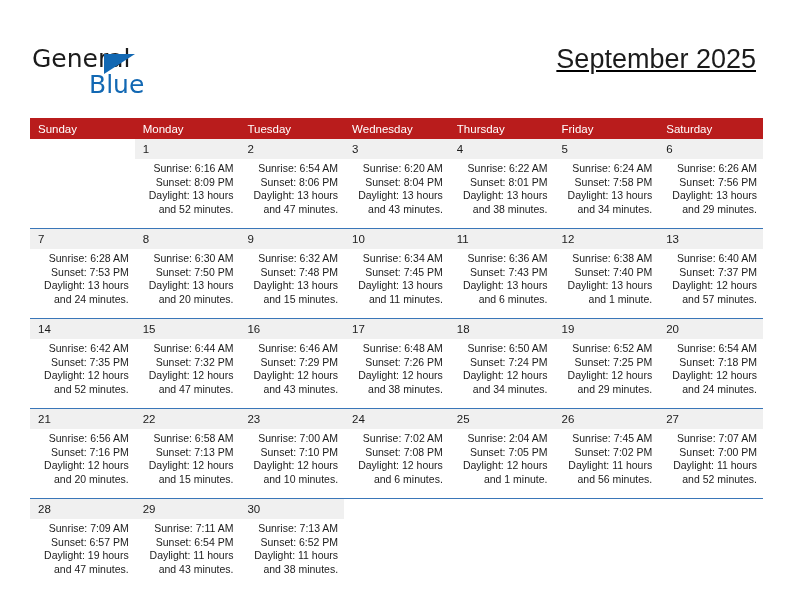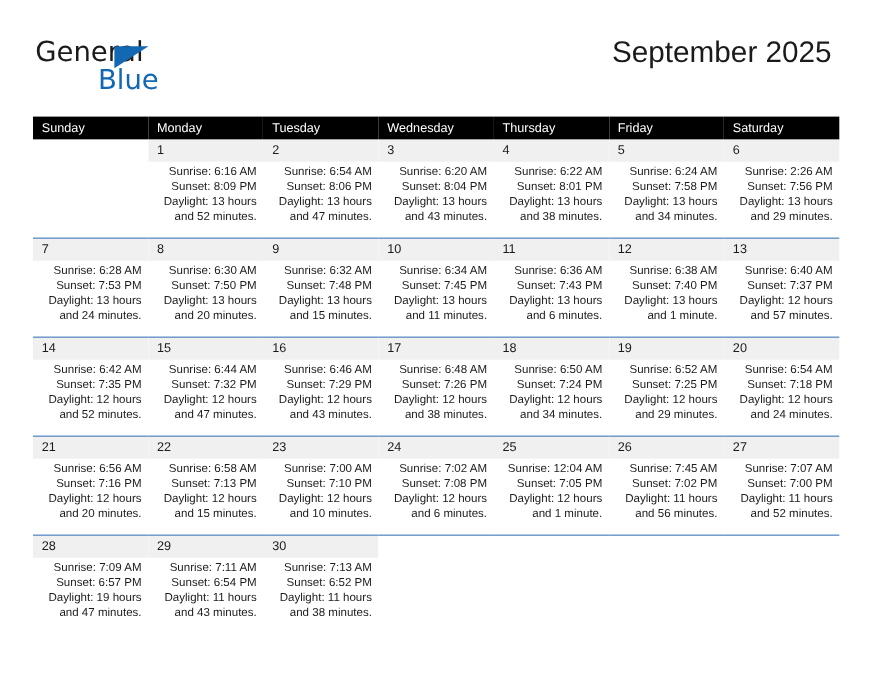--- a/index.html
+++ b/index.html
@@ -13,20 +13,21 @@
     height: 612px;
     font-family: "Liberation Sans", sans-serif;
     color: #000000;
     overflow: hidden;
   }
   .page {
     position: relative;
     width: 792px;
     height: 436px;
     box-sizing: border-box;
+    margin-top: 12px;
   }
 
   
   .header {
     position: absolute;
     left: 0;
     top: 0;
     width: 792px;
     height: 100px;
   }
@@ -64,20 +65,21 @@
     color: #1268b3;
     font-family: "DejaVu Sans", sans-serif;
     line-height: 28px;
     text-align: center;
   }
   .title-block {
     position: absolute;
     right: 36px;
     top: 30px;
     text-align: left;
+    text-decoration: underline;
   }
   .cal-title {
     font-size: 27px;
     color: #1b1b1b;
     line-height: 34px;
     white-space: nowrap;
     font-weight: normal;
     margin: 0;
   }
   .cal-sub {
@@ -97,21 +99,21 @@
     width: 733px;
   }
   table.cal {
     border-collapse: collapse;
     table-layout: fixed;
     width: 733px;
   }
   table.cal col { width: 104.71px; }
 
   thead th {
-    background: #000000;
+    background: #b91c1c;
     color: #ffffff;
     font-size: 11.5px;
     font-weight: normal;
     text-align: left;
     padding: 4px 0 4px 8px;
     height: 13px;
     vertical-align: middle;
     font-family: "Liberation Sans", sans-serif;
   }
 
@@ -229,21 +231,21 @@
               <span class="daynum">5</span>
               <div class="info">
                 <div class="">Sunrise: 6:24 AM</div>
                 <div class="">Sunset: 7:58 PM</div>
                 <div class="dl">Daylight: 13 hours and 34 minutes.</div>
               </div>
             </td>
             <td class="">
               <span class="daynum">6</span>
               <div class="info">
-                <div class="">Sunrise: 2:26 AM</div>
+                <div class="">Sunrise: 6:26 AM</div>
                 <div class="">Sunset: 7:56 PM</div>
                 <div class="dl">Daylight: 13 hours and 29 minutes.</div>
               </div>
             </td>
           </tr>
           <tr>
             <td class="">
               <span class="daynum">7</span>
               <div class="info">
                 <div class="">Sunrise: 6:28 AM</div>
@@ -387,21 +389,21 @@
               <span class="daynum">24</span>
               <div class="info">
                 <div class="">Sunrise: 7:02 AM</div>
                 <div class="">Sunset: 7:08 PM</div>
                 <div class="dl">Daylight: 12 hours and 6 minutes.</div>
               </div>
             </td>
             <td class="">
               <span class="daynum">25</span>
               <div class="info">
-                <div class="">Sunrise: 12:04 AM</div>
+                <div class="">Sunrise: 2:04 AM</div>
                 <div class="">Sunset: 7:05 PM</div>
                 <div class="dl">Daylight: 12 hours and 1 minute.</div>
               </div>
             </td>
             <td class="">
               <span class="daynum">26</span>
               <div class="info">
                 <div class="">Sunrise: 7:45 AM</div>
                 <div class="">Sunset: 7:02 PM</div>
                 <div class="dl">Daylight: 11 hours and 56 minutes.</div>

